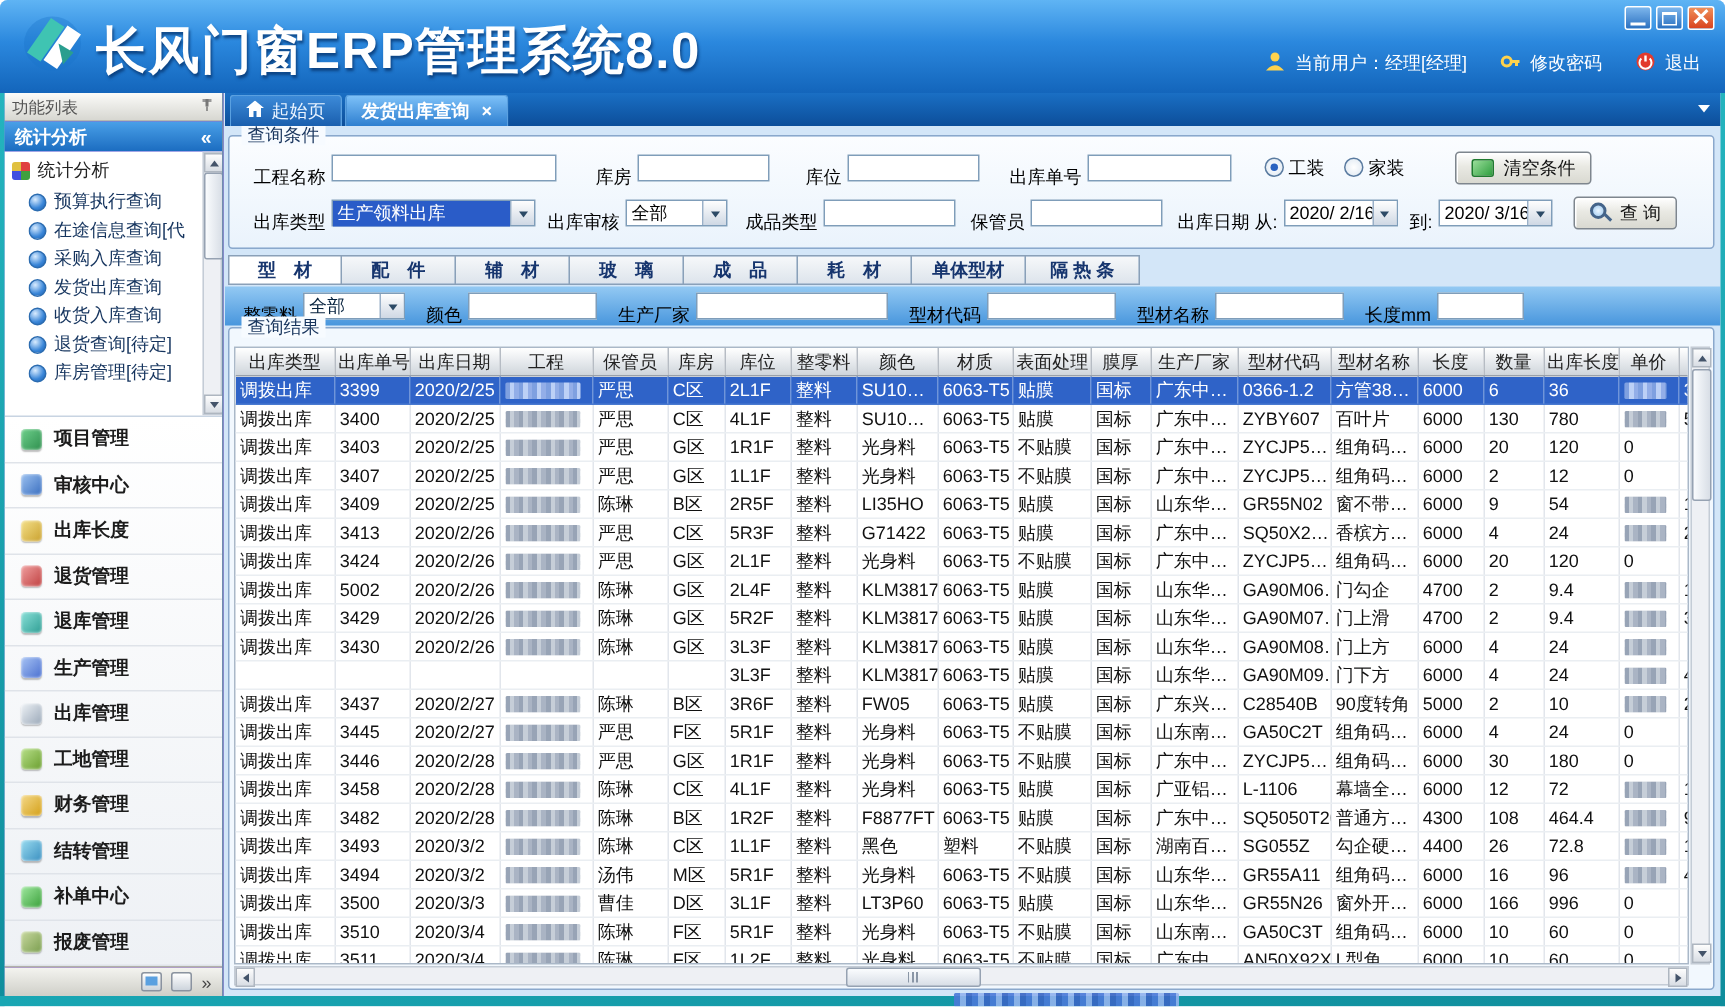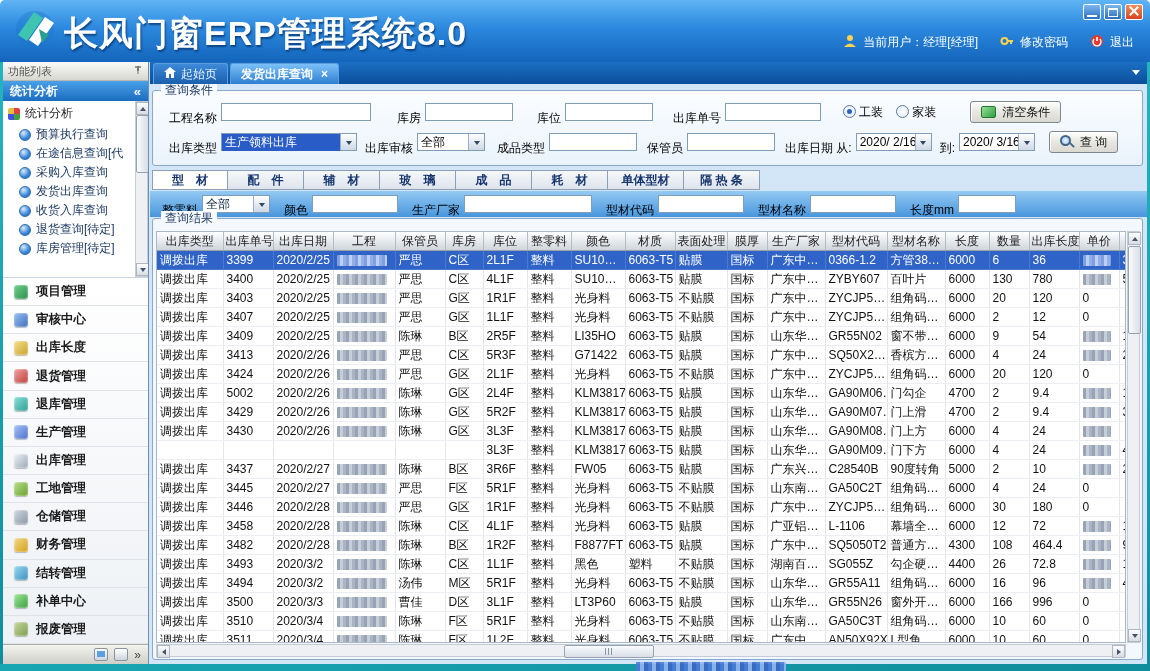--- a/index.html
+++ b/index.html
@@ -270,24 +270,20 @@
         </div>
         <div class="menu-item">
           <span class="mi icon-outbound-icon"></span>
           <span>出库管理</span>
         </div>
         <div class="menu-item">
           <span class="mi icon-site-icon"></span>
           <span>工地管理</span>
         </div>
         <div class="menu-item">
-          <span class="mi icon-warehouse-icon"></span>
-          <span>仓储管理</span>
-        </div>
-        <div class="menu-item">
           <span class="mi icon-finance-icon"></span>
           <span>财务管理</span>
         </div>
         <div class="menu-item">
           <span class="mi icon-carryover-icon"></span>
           <span>结转管理</span>
         </div>
         <div class="menu-item">
           <span class="mi icon-supplement-icon"></span>
           <span>补单中心</span>

